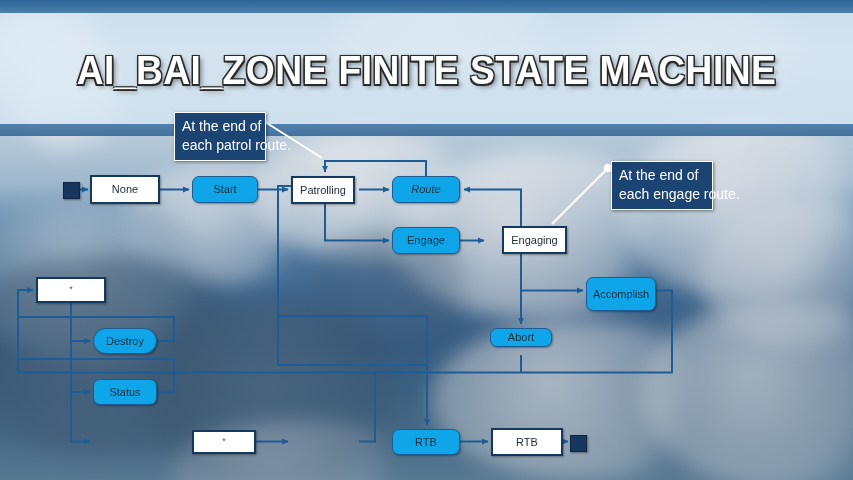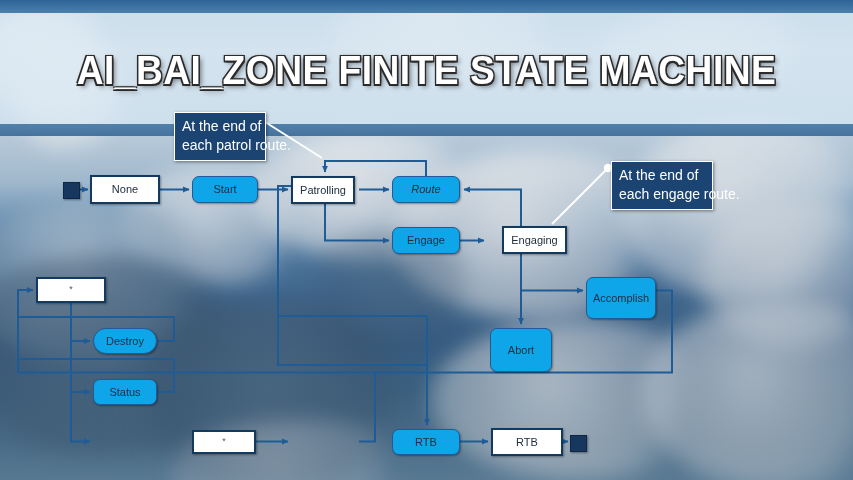--- a/index.html
+++ b/index.html
@@ -193,25 +193,25 @@
     </div>
 
     <div class="node blue" style="left:392px;top:227px;width:68px;height:27px;">
       <span>Engage</span>
     </div>
 
     <div class="node white" style="left:487px;top:226px;width:65px;height:28px;margin-left:15px;">
       <span>Engaging</span>
     </div>
 
-    <div class="node blue" style="left:586px;top:277px;width:70px;height:42px;">
+    <div class="node blue" style="left:586px;top:277px;width:70px;height:34px;">
       <span>Accomplish</span>
     </div>
 
-    <div class="node blue" style="left:490px;top:328px;width:62px;height:44px;">
+    <div class="node blue" style="left:490px;top:328px;width:62px;height:19px;">
       <span>Abort</span>
     </div>
 
     <div class="node white star" style="left:36px;top:277px;width:70px;height:26px;">
       <span>*</span>
     </div>
 
     <div class="node blue" style="left:93px;top:328px;width:64px;height:26px;border-radius:13px;">
       <span>Destroy</span>
     </div>

